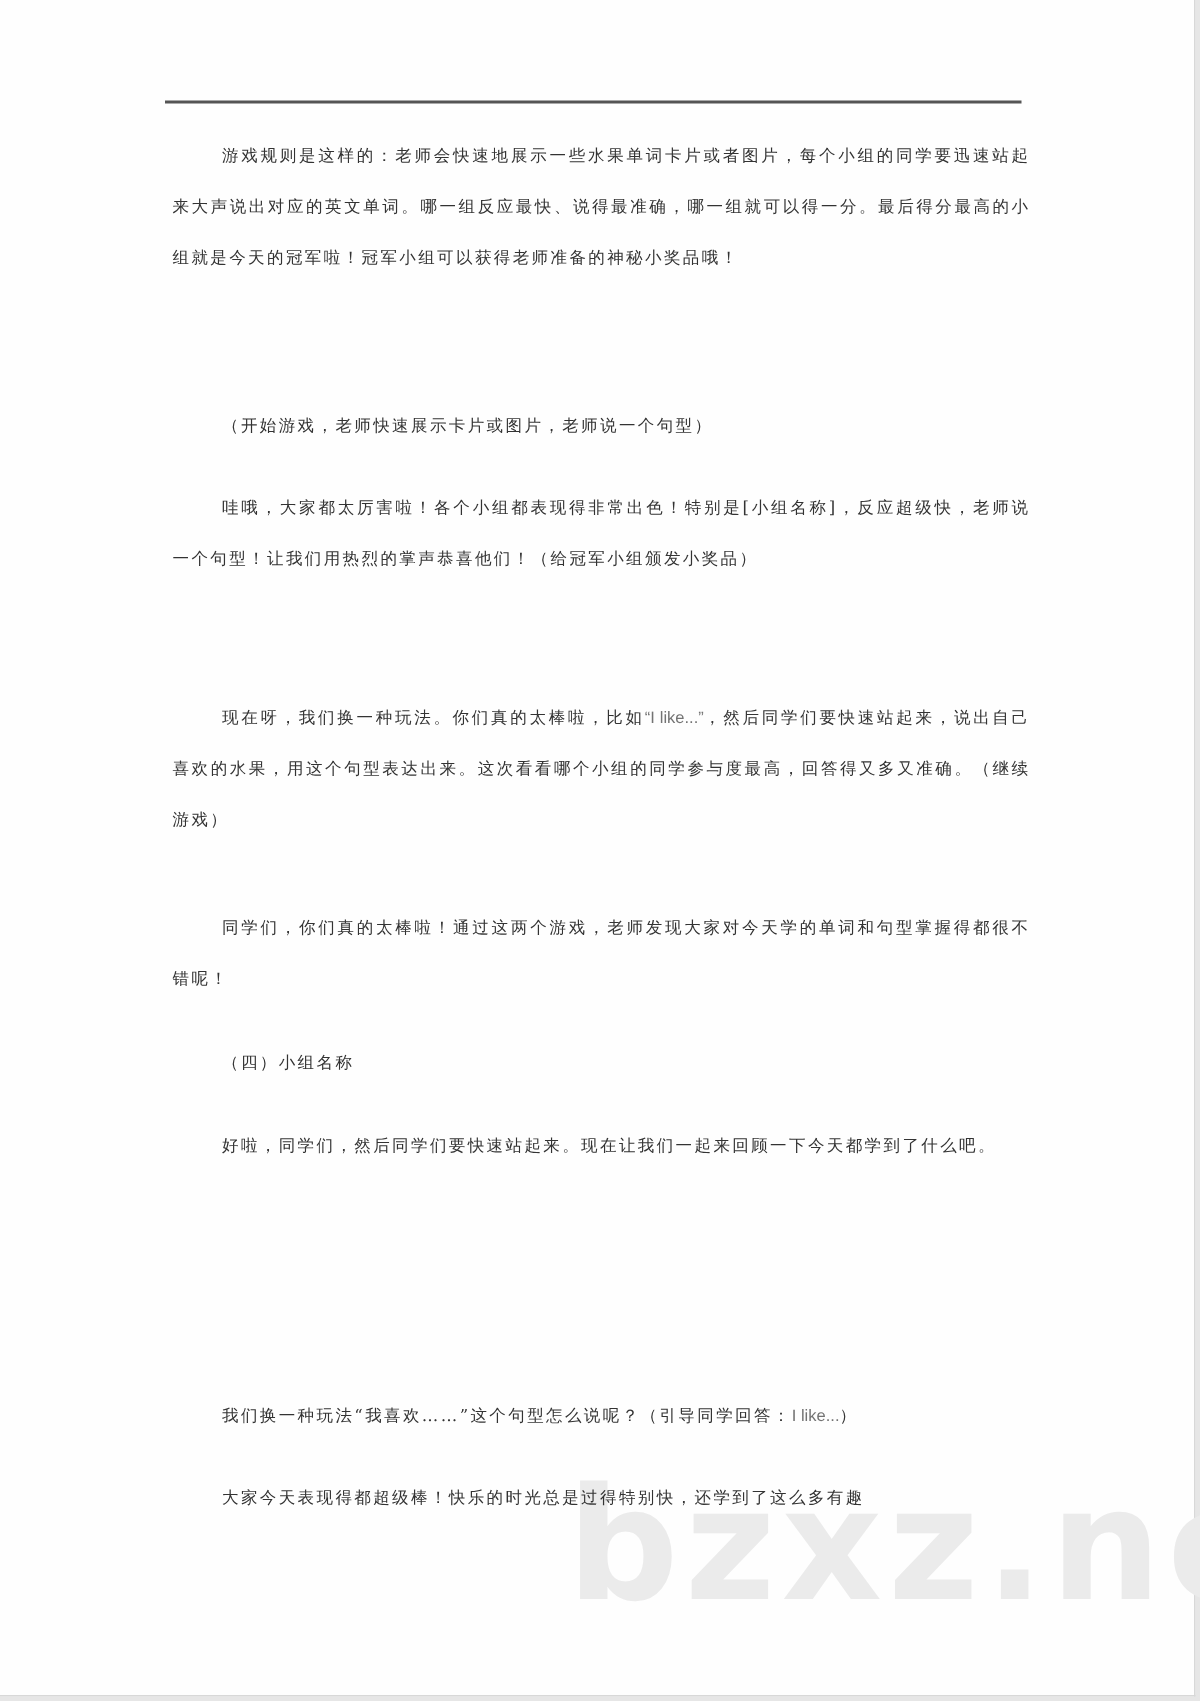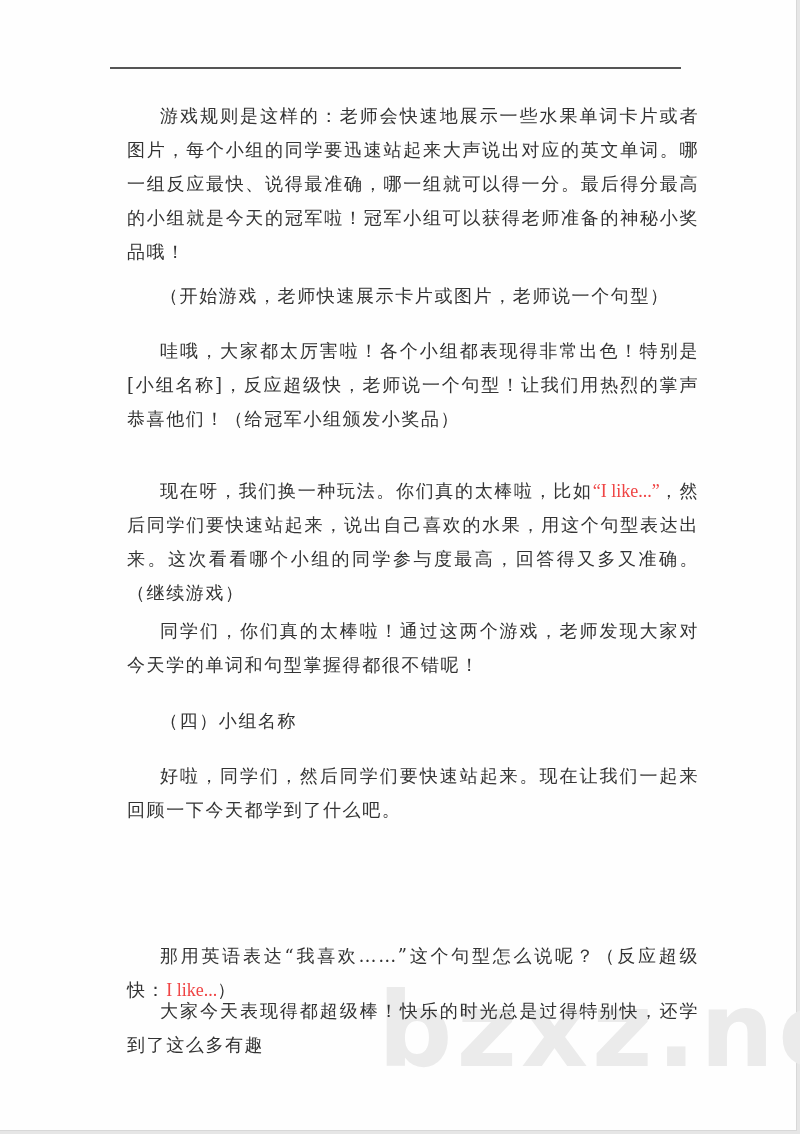--- a/index.html
+++ b/index.html
@@ -29,32 +29,32 @@
       left: 110px;
       top: 67px;
       width: 571px;
       height: 0;
       border-top: 2px solid #555555;
     }
     .para {
       position: absolute;
       left: 111px;
       width: 572px;
-      font-size: 18px;
+      font-size: 11px;
       line-height: 34px;
       color: #333333;
       letter-spacing: 1.6px;
-      margin: 16px;
+      margin: 4px;
       text-align: justify;
     }
     .para.indent { text-indent: 33px; }
     .en {
-      font-family: Liberation Serif, serif;
+      font-family: Liberation Sans, sans-serif;
       letter-spacing: 0;
-      color: #ef4444;
+      color: #737373;
     }
     .watermark {
       position: absolute;
       left: 378px;
       top: 978px;
       font-family: "DejaVu Sans", "Liberation Sans", sans-serif;
       font-weight: bold;
       font-size: 104px;
       line-height: 104px;
       letter-spacing: 4px;
@@ -81,17 +81,17 @@
 
   <p class="para indent" style="top:458px;"><span>现在呀，我们换一种玩法。你们真的太棒啦，比如</span><span class="en">“I like...”</span><span>，然后同学们要快速站起来，说出自己喜欢的水果，用这个句型表达出来。这次看看哪个小组的同学参与度最高，回答得又多又准确。（继续游戏）</span></p>
 
   <p class="para indent" style="top:598px;">同学们，你们真的太棒啦！通过这两个游戏，老师发现大家对今天学的单词和句型掌握得都很不错呢！</p>
 
   <p class="para indent" style="top:688px;">（四）小组名称</p>
 
   <p class="para indent" style="top:743px;">好啦，同学们，然后同学们要快速站起来。现在让我们一起来回顾一下今天都学到了什么吧。</p>
 
 
-  <p class="para indent" style="top:923px;"><span>那用英语表达“我喜欢……”这个句型怎么说呢？（反应超级快：</span><span class="en">I like...</span><span>）</span></p>
+  <p class="para indent" style="top:923px;"><span>我们换一种玩法“我喜欢……”这个句型怎么说呢？（引导同学回答：</span><span class="en">I like...</span><span>）</span></p>
 
   <p class="para indent" style="top:978px;">大家今天表现得都超级棒！快乐的时光总是过得特别快，还学到了这么多有趣</p>
 
 </div>
 
 </body></html>

